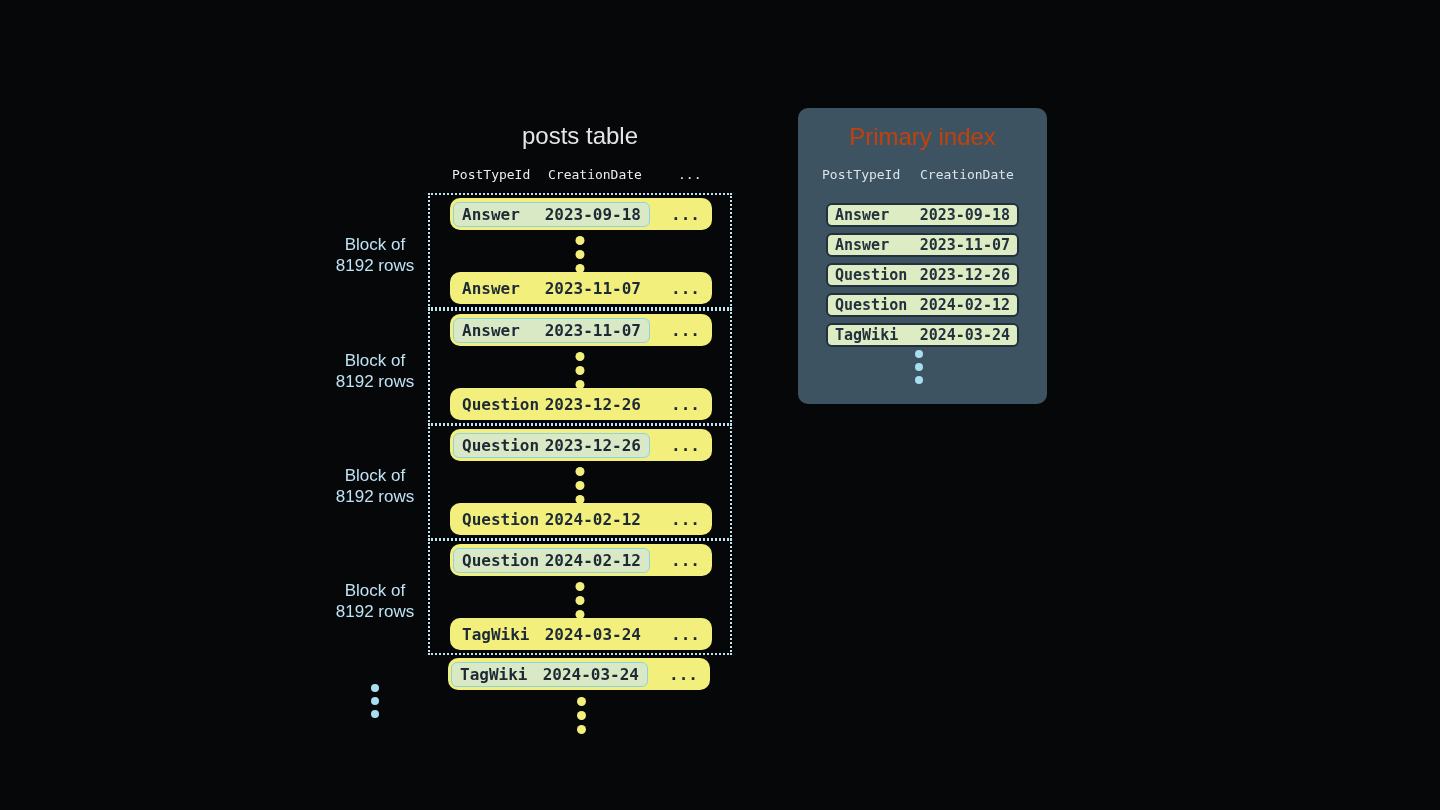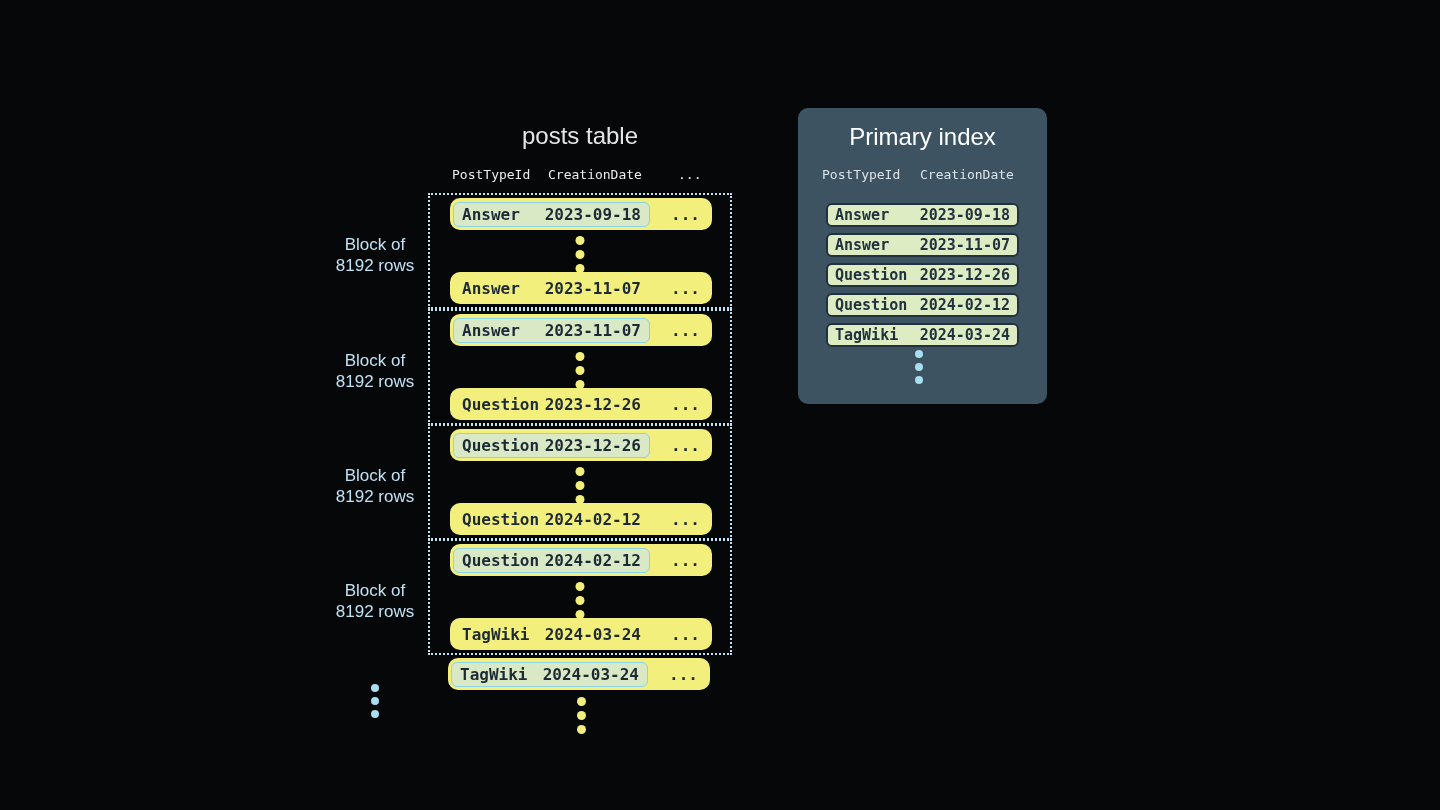--- a/index.html
+++ b/index.html
@@ -39,21 +39,21 @@
   .vdots{position:absolute;display:flex;flex-direction:column;align-items:center;gap:5px;}
   .vdots i{display:block;border-radius:50%;}
   .vdots.yellow i{width:9px;height:9px;background:#f3ef7c;}
   .vdots.blue i{width:8px;height:8px;background:#a7def2;}
   .block .vdots{left:50%;transform:translateX(-50%);top:41px;}
 
   
   .panel{left:798px;top:108px;width:249px;height:296px;
     background:#3d5362;border-radius:10px;}
   .panel-title{left:798px;top:123px;width:249px;text-align:center;
-    font-size:24px;font-weight:500;color:#ffffff;}
+    font-size:24px;font-weight:500;color:#c2410c;}
   .index-headers{left:798px;top:167px;width:249px;color:#dde4e9;}
   .irow{position:absolute;left:826px;width:193px;height:24px;box-sizing:border-box;
     background:#ddecc3;border:2px solid #22313e;border-radius:6px;
     display:flex;align-items:center;justify-content:space-between;padding:0 7px;
     font-family:"DejaVu Sans Mono",monospace;font-weight:700;font-size:15px;
     color:#22313e;}
 </style>
 </head>
 <body>
 

